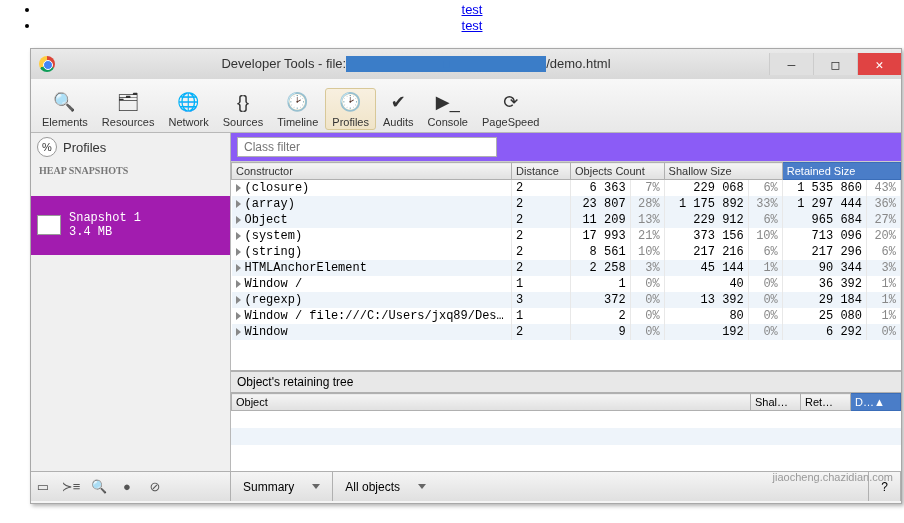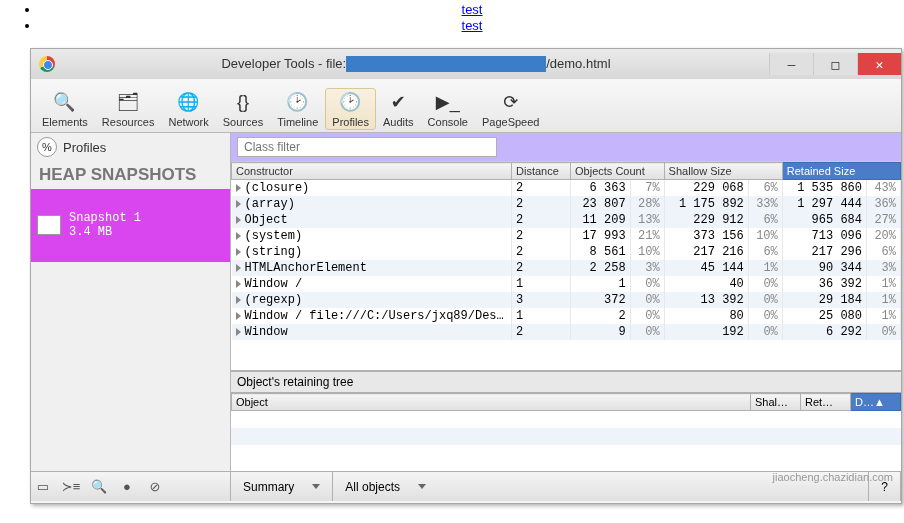--- a/index.html
+++ b/index.html
@@ -17,26 +17,26 @@
 .winbtn { width:44px; height:22px; display:flex; align-items:center; justify-content:center; font-family:monospace; color:#333; background:#E0E0E0; border-left:1px solid #ccc;}
 .winbtn.close { background:#E04343; color:#fff; }
 .toolbar { height: 54px; background: linear-gradient(#F8F8F8,#E8E8E8); border-bottom:1px solid #B8B8B8; display:flex; align-items:flex-end; padding:2px 4px; }
 .tool { display:flex; flex-direction:column; align-items:center; padding:2px 7px; font-size:11px; color:#333; cursor:pointer;}
 .tool.selected { background: linear-gradient(#F8F0E0,#F0E4C8); border:1px solid #D8C898; border-radius:3px; padding:1px 6px;}
 .tool .tico { width:24px; height:24px; margin-bottom:2px; display:flex; align-items:center; justify-content:center; font-size:18px;}
 .main { display:flex; height: 338px; }
 .sidebar { width:200px; border-right:1px solid #B8B8B8; background:#F0F0F0; display:flex; flex-direction:column;}
 .sidebar-hdr { display:flex; align-items:center; padding:4px 6px; font-size:13px; color:#333;}
 .sidebar-hdr .pico{width:20px;height:20px;border:1px solid #999;border-radius:50%;margin-right:6px;display:flex;align-items:center;justify-content:center;font-size:11px;background:#fff;}
-.sidebar-section { padding:4px 8px; font-size:17px; font-weight:bold; color:#777; font-family:Liberation Sans, sans-serif;}
-.snapshot { background:#d946ef; color:#fff; padding:22px 6px; display:flex; align-items:center; font-family:"Courier New",monospace; font-size:12px;}
+.sidebar-section { padding:4px 8px; font-size:10px; font-weight:bold; color:#777; font-family:Liberation Serif, serif;}
+.snapshot { background:#a21caf; color:#fff; padding:15px 6px; display:flex; align-items:center; font-family:"Courier New",monospace; font-size:12px;margin-top:16px;}
 .snapshot .sico{width:24px;height:20px;background:#fff;border:1px solid #999;margin-right:8px;}
 .snapshot .stxt{line-height:1.2;}
 .content { flex:1; display:flex; flex-direction:column; background:#fff; overflow:hidden;}
-.filter-row { padding:4px 6px; border-bottom:1px solid #ccc; background:#c4b5fd;}
+.filter-row { padding:4px 6px; border-bottom:1px solid #ccc; background:#8b5cf6;}
 .filter-row input { width:260px; height:20px; border:1px solid #B0B0B0; padding:2px 6px; font-size:12px; color:#888;}
 .grid { flex:1; overflow:auto; border-bottom:1px solid #B0B0B0;}
 table.data { width:100%; border-collapse:collapse; font-family:"Courier New",monospace; font-size:12px;}
 table.data th { background:linear-gradient(#F5F5F5,#E0E0E0); border:1px solid #B0B0B0; padding:2px 4px; text-align:left; font-weight:normal; font-family:Arial; font-size:11px; color:#333; white-space:nowrap;}
 table.data th.retained { background:#4A7DC8; color:#fff; border:1px solid #3A6DB8;}
 table.data td { padding:1px 4px; border-right:1px solid #E8E8E8; white-space:nowrap;}
 table.data tr.even td { background:#EEF4FA; }
 table.data td.r { text-align:right; }
 table.data td.p { text-align:right; color:#888; width:34px;}
 table.data td.con { width:280px; max-width:280px; overflow:hidden; text-overflow:ellipsis;}

